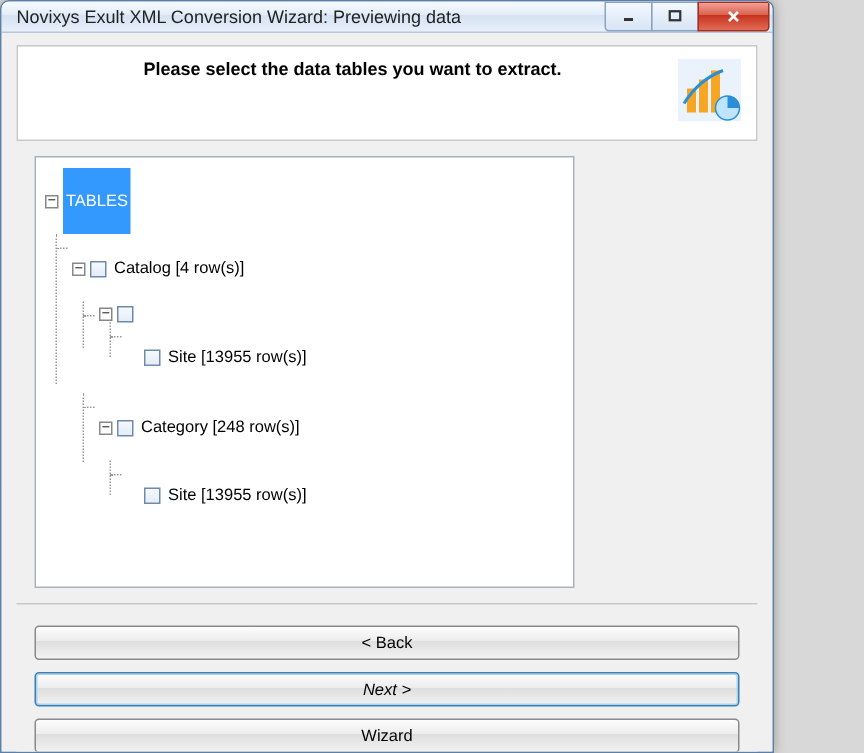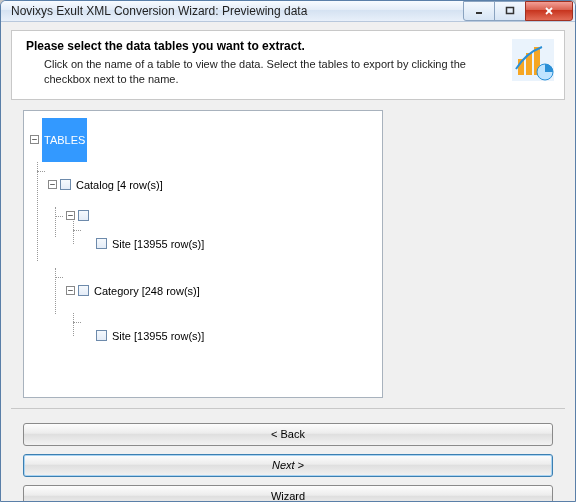--- a/index.html
+++ b/index.html
@@ -3,21 +3,21 @@
 <meta charset="utf-8">
 <style>
   * { box-sizing: border-box; }
   html, body {
     margin: 0; padding: 0;
     font-family: 'Segoe UI', Tahoma, sans-serif;
     font-size: 12px;
     background: #d8d8d8;
   }
   .window {
-    width: 576px; height: 502px;
+    width: 516px; height: 502px;
     background: linear-gradient(to bottom, #e8eef7 0%, #dde5f0 100%);
     border: 1px solid #5a7fa8;
     border-radius: 6px 6px 0 0;
     overflow: hidden;
     display: flex; flex-direction: column;
     box-shadow: 0 0 8px rgba(0,0,0,0.3);
   }
   .titlebar {
     height: 30px;
     background: linear-gradient(to bottom, #f7fbff 0%, #e3ecf7 45%, #d5e2f2 46%, #e8f0fa 100%);
@@ -54,20 +54,21 @@
     display: flex; flex-direction: column;
     background: #f0f0f0;
   }
   .header-panel {
     background: #fff;
     border: 1px solid #c8c8c8;
     padding: 8px 10px 12px 14px;
     display: flex;
     align-items: flex-start;
     gap: 8px;
+    text-align: center;
   }
   .header-text { flex: 1; }
   .header-text .main {
     font-weight: bold;
     font-size: 12px;
     color: #000;
     margin-bottom: 4px;
   }
   .header-text .sub {
     font-size: 11px;
@@ -185,21 +186,20 @@
           </svg>
       </div>
     </div>
   </div>
 
   <div class="body">
 
     <div class="header-panel">
       <div class="header-text">
         <div class="main">Please select the data tables you want to extract.</div>
-        <div class="sub">Click on the name of a table to view the data. Select the tables to export by clicking the checkbox next to the name.</div>
       </div>
       <div class="header-icon">
         <svg width="42" height="42" viewBox="0 0 42 42">
           <rect x="0" y="0" width="42" height="42" fill="#eaf3fc"></rect>
           <rect x="6" y="20" width="6" height="16" fill="#f6a623"></rect>
           <rect x="14" y="14" width="6" height="22" fill="#f6a623"></rect>
           <rect x="22" y="8" width="6" height="28" fill="#f6a623"></rect>
           <path d="M4 30 Q14 14 30 8" fill="none" stroke="#2a8fd6" stroke-width="2"></path>
           <circle cx="33" cy="33" r="8" fill="#bfe4ff" stroke="#2a8fd6" stroke-width="1"></circle>
           <path d="M33 25 A8 8 0 0 1 41 33 L33 33 Z" fill="#2a8fd6"></path>

